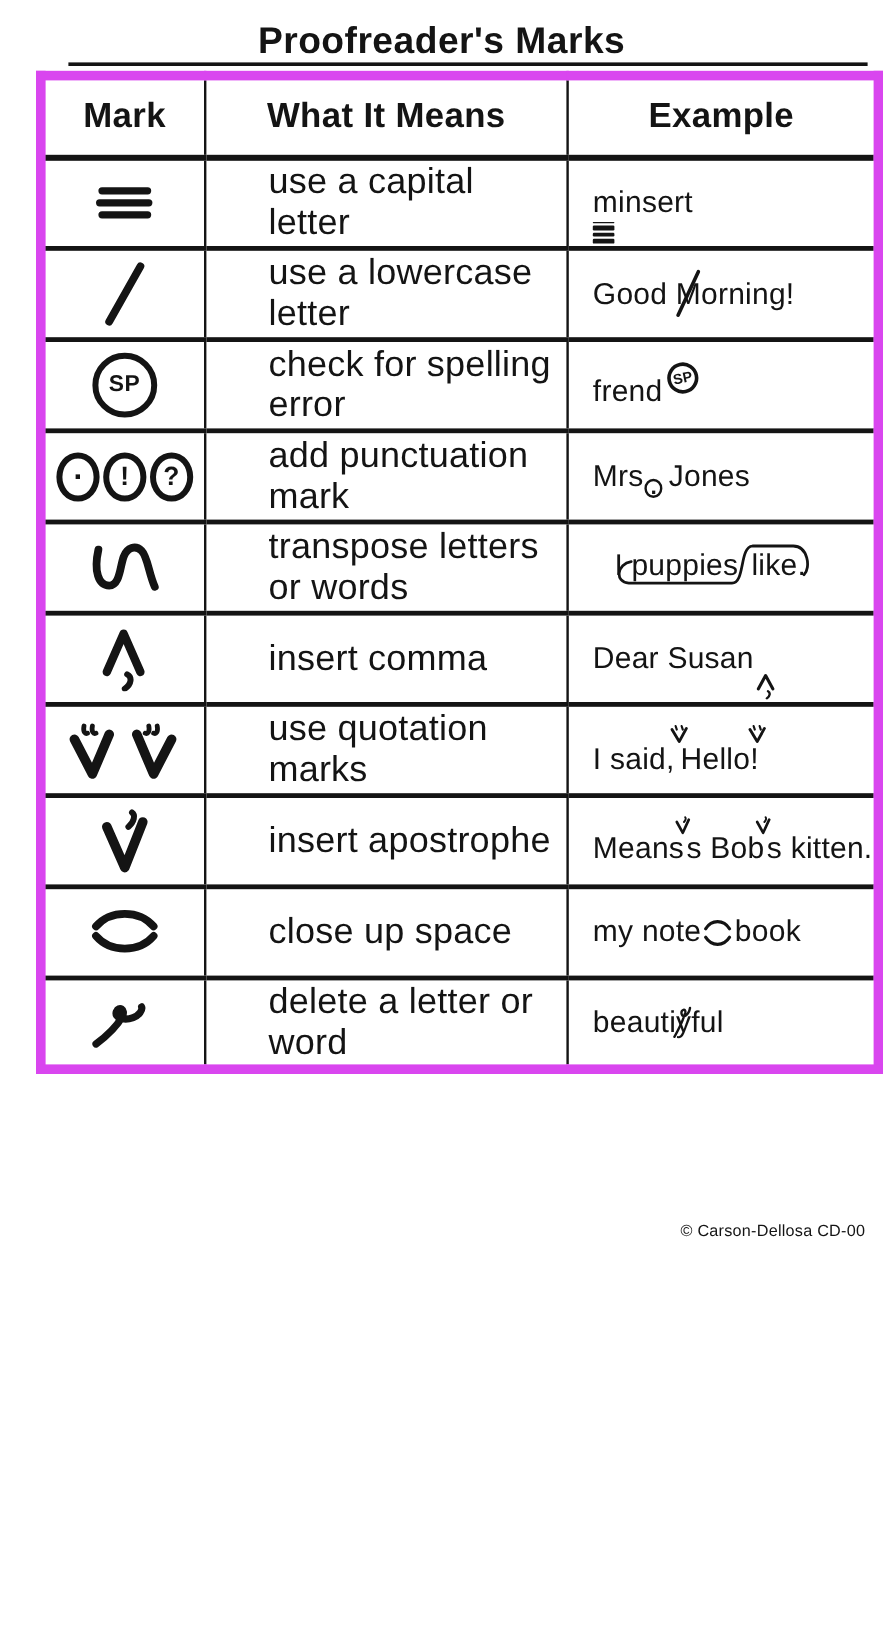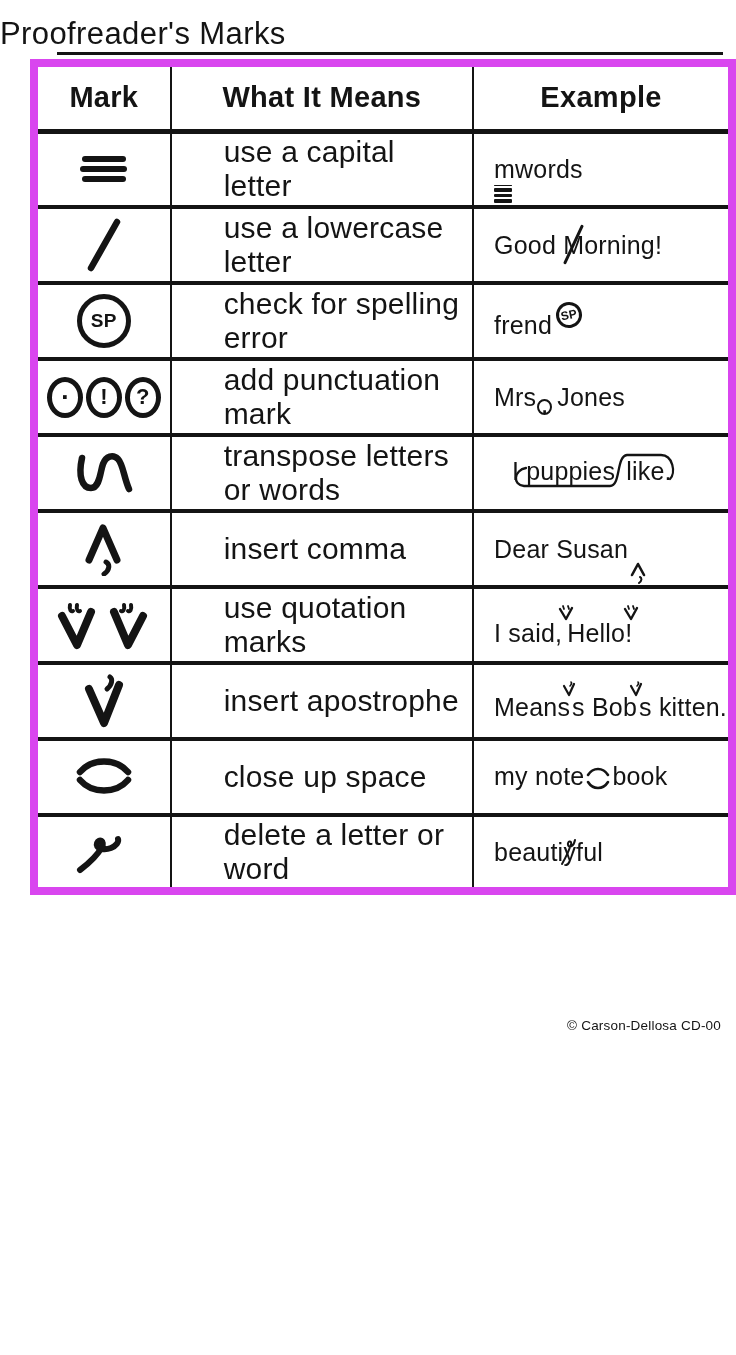--- a/index.html
+++ b/index.html
@@ -2,22 +2,22 @@
 <html><head>
 <meta charset="utf-8">
 <style>
   * { box-sizing: border-box; }
   html,body { margin:0; padding:0; background:#ffffff; }
   .sheet {
     position:relative; width:736px; height:1355px; background:#ffffff;
     color:#141414; font-family:"Liberation Sans", sans-serif; overflow:hidden;
   }
   .title {
-    position:absolute; top:16px; left:0; width:100%; text-align:left;
-    font-size:31px; font-weight:400; letter-spacing:0.4px;
+    position:absolute; top:16px; left:0; width:100%; text-align:center;
+    font-size:31px; font-weight:700; letter-spacing:0.4px;
   }
   .title-rule { position:absolute; top:52px; left:57px; width:666px; height:3px; background:#141414; }
 
   table.proof {
     position:absolute; top:59px; left:30px; border-collapse:collapse; table-layout:fixed;
     border:8px solid #d946ef;
   }
   table.proof col.c1 { width:142px; }
   table.proof col.c2 { width:333px; }
   table.proof col.c3 { width:206px; }
@@ -139,21 +139,21 @@
       <td class="ex-cell">
         <span class="ex">
           <span class="cap3">
             <span>m</span>
             <span class="cap3-lines">
                   <i class="thin"></i>
                   <i></i>
                   <i></i>
                   <i></i>
                 </span>
-          </span><span>words</span>
+          </span><span>insert</span>
         </span>
       </td>
     </tr>
 
     <tr>
       <td class="mark-cell">
         <svg width="40" height="58" viewBox="0 0 40 58">
           <path class="stroke" d="M7,52 L33,6" stroke-width="6.5"></path>
         </svg>
       </td>

